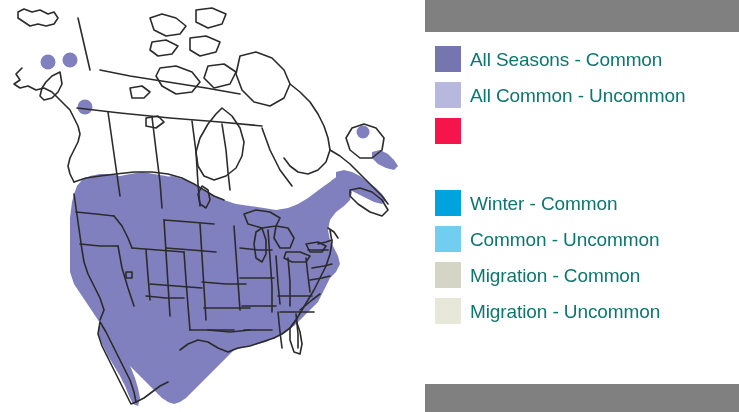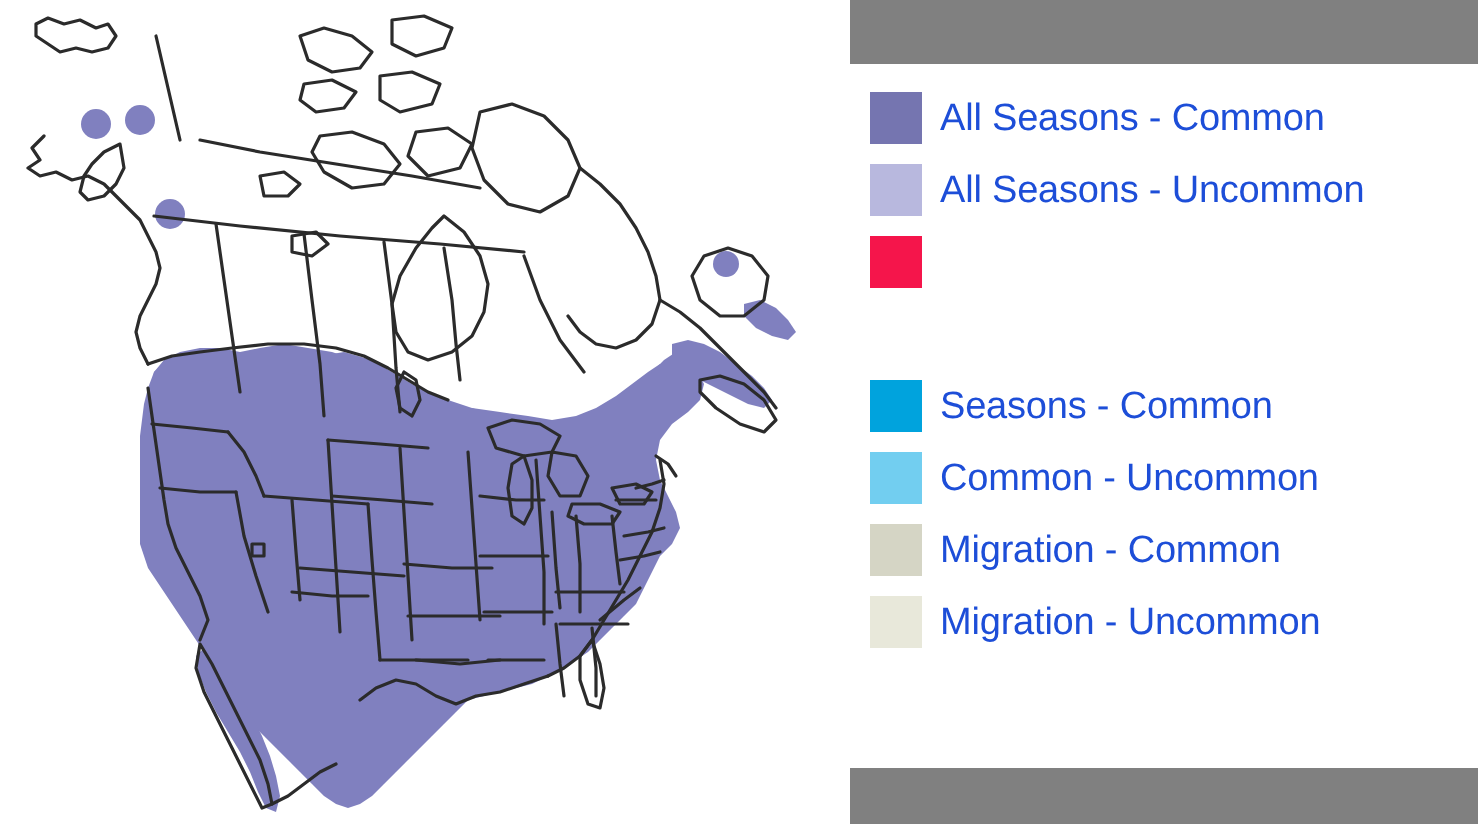--- a/index.html
+++ b/index.html
@@ -16,21 +16,21 @@
 
   .gray-bar{position:absolute;left:0;width:314px;background:#808080;}
   #legend-top-bar{top:0;height:32px;}
   #legend-bottom-bar{top:384px;height:28px;}
 
   #legend-list{position:absolute;left:0;top:32px;width:314px;height:352px;}
 
   .legend-row{position:absolute;left:0;width:314px;height:36px;}
   .legend-swatch{position:absolute;left:10px;top:4px;width:26px;height:26px;}
   .legend-label{position:absolute;left:45px;top:0;height:36px;line-height:36px;
-                font-size:19px;color:#1d4ed8;white-space:nowrap;letter-spacing:-0.1px;}
+                font-size:19px;color:#0f766e;white-space:nowrap;letter-spacing:-0.1px;}
 </style>
 </head>
 <body>
 
 <div id="root">
 
   <div id="map-pane">
     <svg id="map-svg" viewBox="0 0 425 412">
 
       <g id="range-shading">
@@ -184,31 +184,31 @@
 
     <div id="legend-list">
 
       <div class="legend-row" style="top:10px">
         <span class="legend-swatch" style="background:#7575b0"></span>
         <span class="legend-label">All Seasons - Common</span>
       </div>
 
       <div class="legend-row" style="top:46px">
         <span class="legend-swatch" style="background:#b8b8de"></span>
-        <span class="legend-label">All Seasons - Uncommon</span>
+        <span class="legend-label">All Common - Uncommon</span>
       </div>
 
       <div class="legend-row" style="top:82px">
         <span class="legend-swatch" style="background:#f5154b"></span>
       </div>
 
 
       <div class="legend-row" style="top:154px">
         <span class="legend-swatch" style="background:#00a3dd"></span>
-        <span class="legend-label">Seasons - Common</span>
+        <span class="legend-label">Winter - Common</span>
       </div>
 
       <div class="legend-row" style="top:190px">
         <span class="legend-swatch" style="background:#72cef0"></span>
         <span class="legend-label">Common - Uncommon</span>
       </div>
 
       <div class="legend-row" style="top:262px">
         <span class="legend-swatch" style="background:#e8e8da"></span>
         <span class="legend-label">Migration - Uncommon</span>

